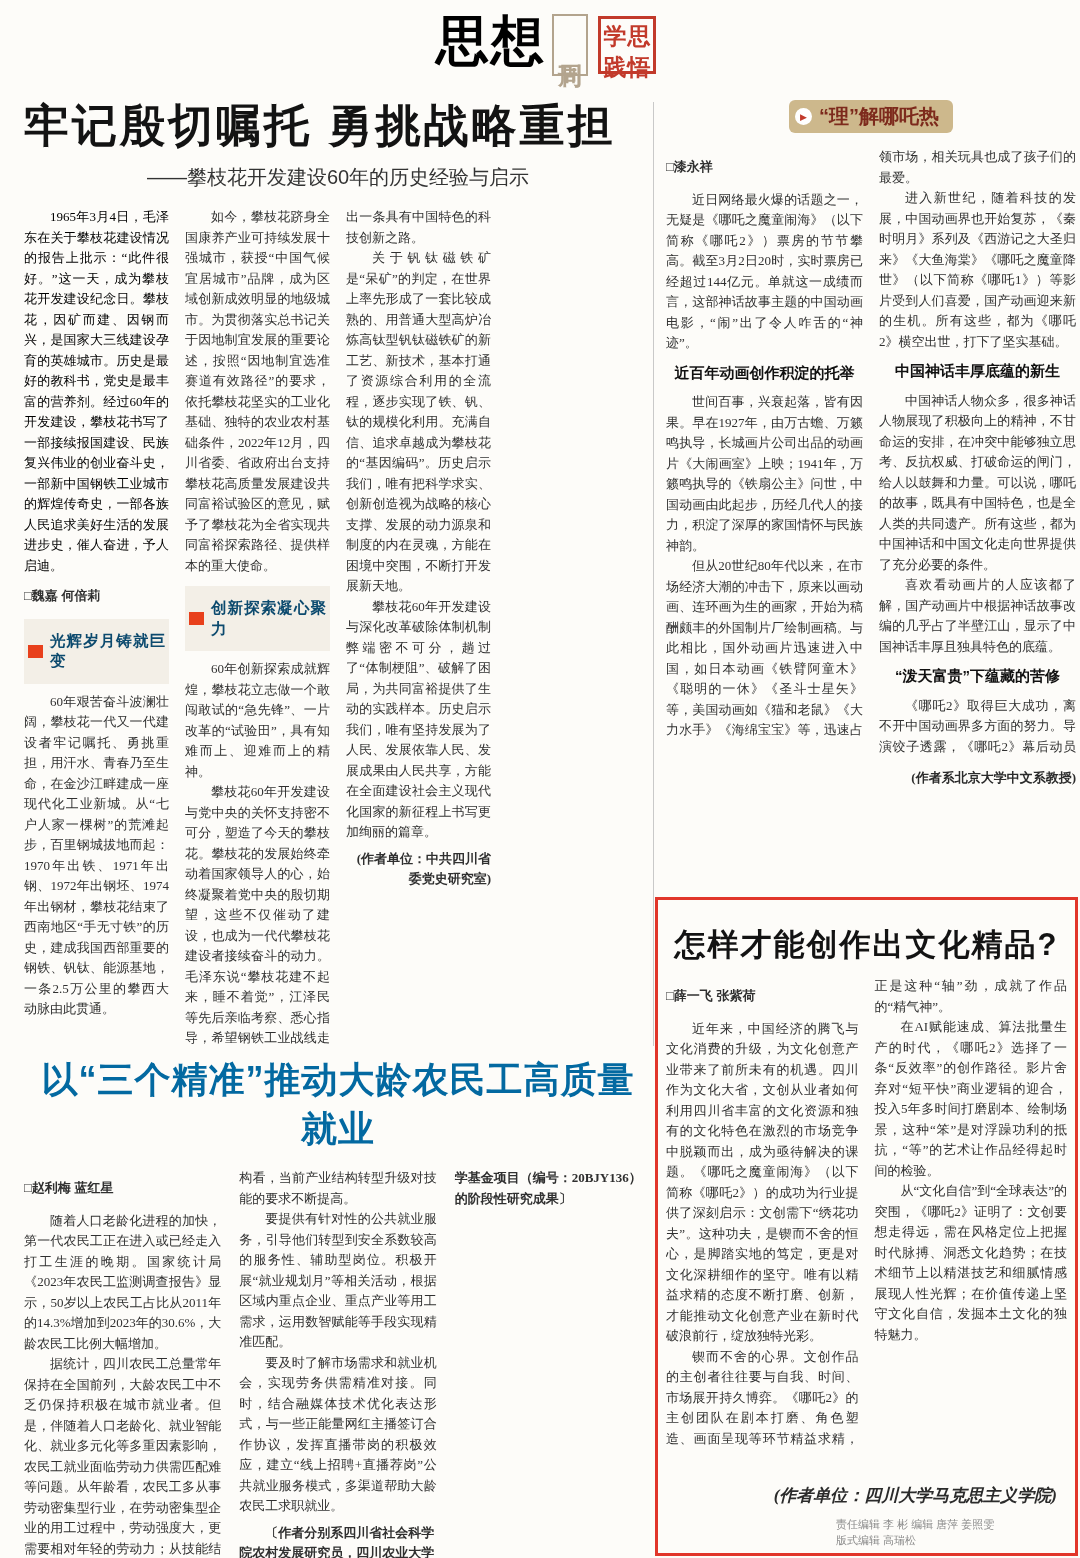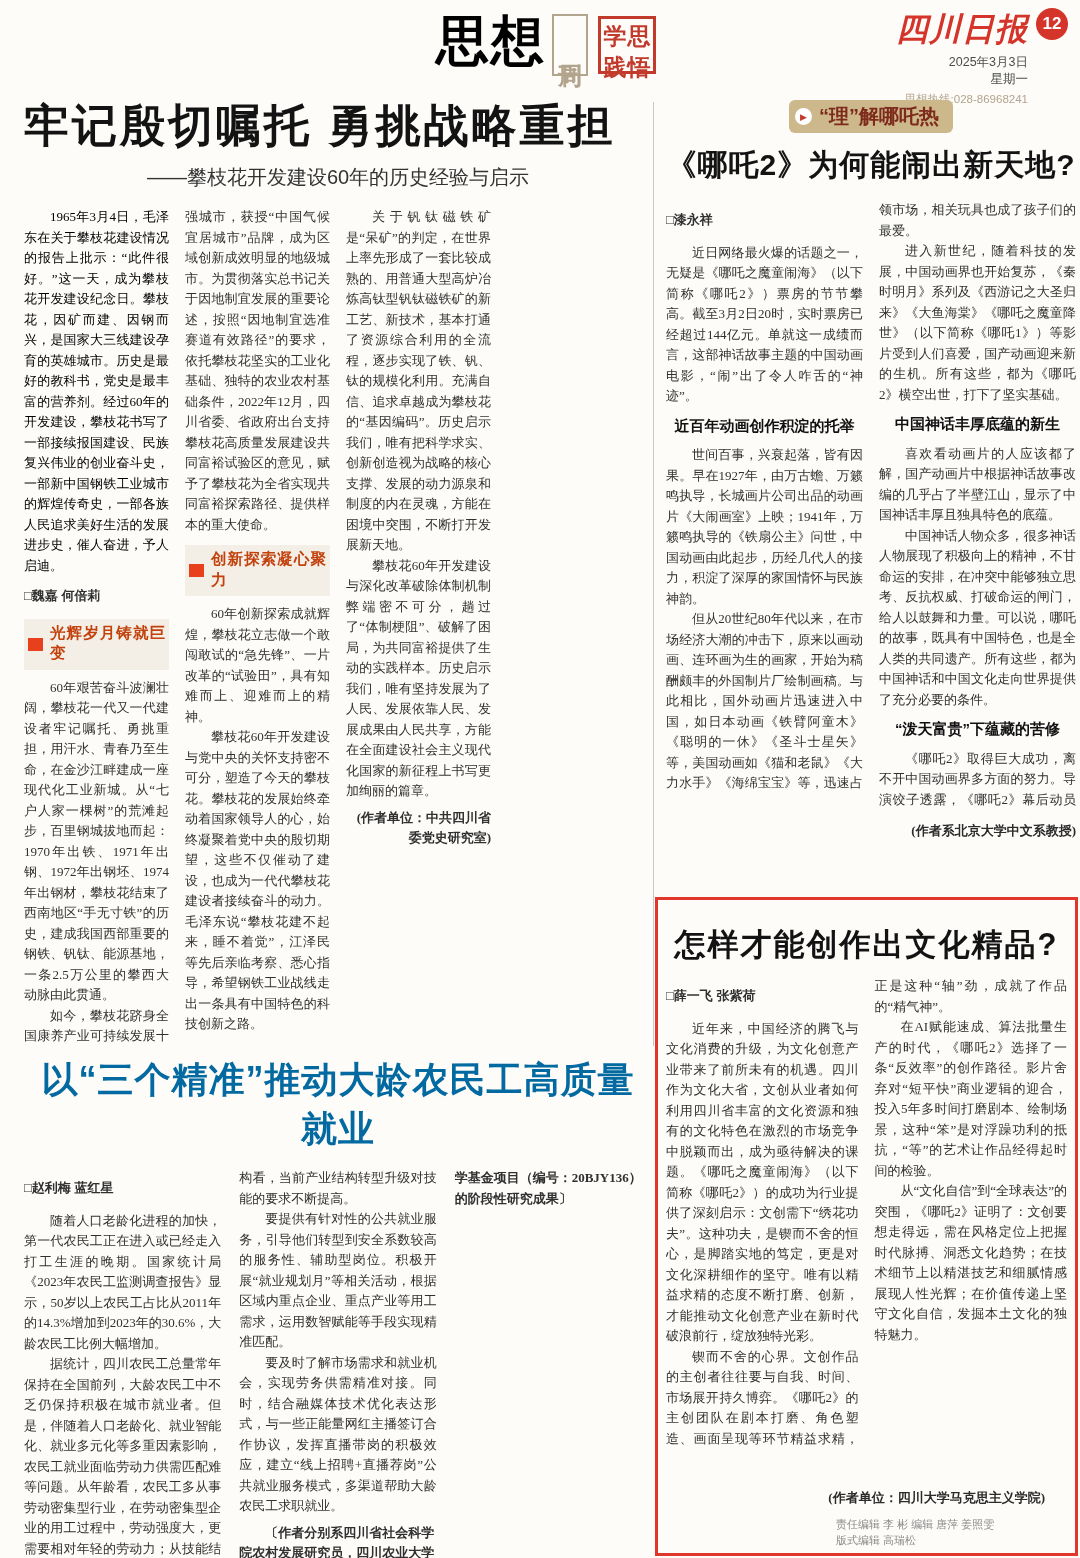--- a/index.html
+++ b/index.html
@@ -39,22 +39,22 @@
     font-size:13px; margin:10px 0 12px; }
   .body-flow p.fl-credit { text-indent:0; font-weight:700; text-align:right; margin-top:6px; }
   .body-flow p.fl-intro { color:#000000; }
   
   #art-main { position:absolute; left:24px; top:96px; width:628px; }
   #art-main .hl { text-align:left; font-family:"Liberation Sans","DejaVu Sans",sans-serif;
     font-weight:900; font-size:45px; letter-spacing:3px; color:#131313; }
   #art-main .sub { text-align:center; font-family:"Liberation Sans",sans-serif;
     font-size:20px; color:#333; margin-top:8px; font-weight:500;}
   #art-main .body-flow { margin-top:16px; height:842px; column-count:4; column-gap:16px; }
-  #art-main p.fl-head { text-indent:0; font-family:Liberation Mono, monospace; font-weight:700;
-    font-size:15.5px; color:#c2410c; background:#f3efe7; padding:5px 4px; margin:10px 0 8px;
+  #art-main p.fl-head { text-indent:0; font-family:Liberation Sans, sans-serif; font-weight:700;
+    font-size:15.5px; color:#0c4a6e; background:#f3efe7; padding:12px 4px; margin:10px 0 8px;
     display:flex; align-items:center; }
   #art-main p.fl-head::before { content:""; display:inline-block; width:15px; height:13px;
     background:#e8401c; margin-right:7px; flex:none; }
   
   #art-nezha { position:absolute; left:666px; top:100px; width:410px; }
   .tag-pill { display:flex; justify-content:center; }
   .tag-inner { display:inline-flex; align-items:center; background:#cdb88c; border-radius:6px;
     padding:3px 14px 3px 6px; }
   .tag-ic { width:17px; height:17px; border-radius:50%; background:#fff; color:#c23a2b;
     font-size:9px; display:inline-flex; align-items:center; justify-content:center; margin-right:7px; }
@@ -64,22 +64,22 @@
   #art-nezha .body-flow { margin-top:14px; height:618px; column-count:2; column-gap:16px; }
   #art-nezha p.fl-head, #art-box p.fl-head { text-indent:0; text-align:center;
     font-family:"Liberation Sans",sans-serif; font-weight:700; font-size:15px; color:#111; margin:9px 0; }
   #art-nezha .credit-line { text-align:right; font-weight:700; font-size:13px; margin-top:4px; }
   
   #art-box { position:absolute; left:655px; top:897px; width:423px; height:659px;
     border:3px solid #e1362a; background:#fdfcf9; padding:0 8px; }
   #art-box .hl { text-align:center; font-family:"Liberation Sans",sans-serif; font-weight:900;
     font-size:31px; letter-spacing:2px; color:#131313; margin-top:24px; }
   #art-box .body-flow { margin-top:10px; height:486px; column-count:2; column-gap:16px; }
-  #art-box .credit-line { position:absolute; right:30px; bottom:46px; background:#fdfcf9;
-    font-weight:700; font-size:13px; padding-left:6px; }
+  #art-box .credit-line { position:absolute; right:18px; bottom:46px; background:#fdfcf9;
+    font-weight:700; font-size:17px; padding-left:6px;font-style:italic; }
   #art-box .editors { position:absolute; right:14px; bottom:5px; width:225px;
     font-family:"Liberation Sans",sans-serif; font-size:11px; color:#8a8a8a; line-height:16px; }
   
   #art-workers { position:absolute; left:24px; top:1056px; width:628px; }
   #art-workers .hl { text-align:center; font-family:"Liberation Sans",sans-serif; font-weight:900;
     font-size:36px; letter-spacing:1px; color:#0369a1; }
   #art-workers .body-flow { margin-top:14px; height:430px; column-count:3; column-gap:18px; }
   #art-workers p.fl-credit { text-align:left; text-indent:2em; }
 </style>
 </head>
@@ -92,31 +92,20 @@
       <span class="mh-title">思想</span>
       <span class="mh-sub">
         <span style="writing-mode:vertical-lr;">周刊</span>
       </span>
       <span class="mh-seal">
         <span>学</span>
         <span>思</span>
         <span>践</span>
         <span>悟</span>
       </span>
-    </div>
-    <div class="mh-right">
-      <div class="mh-paper-row">
-        <span class="mh-paper">四川日报</span>
-        <span class="mh-pageno">12</span>
-      </div>
-      <div class="mh-date">
-        <div>2025年3月3日</div>
-        <div>星期一</div>
-      </div>
-      <div class="mh-hotline">思想热线:028-86968241</div>
     </div>
   </div>
 
   <div class="vrule" style="left:653px; top:102px; height:944px;"></div>
 
   <div id="art-main">
     <div class="hl">牢记殷切嘱托  勇挑战略重担</div>
     <div class="sub">——攀枝花开发建设60年的历史经验与启示</div>
     <div class="body-flow">
         <p class="fl-intro">1965年3月4日，毛泽东在关于攀枝花建设情况的报告上批示：“此件很好。”这一天，成为攀枝花开发建设纪念日。攀枝花，因矿而建、因钢而兴，是国家大三线建设孕育的英雄城市。历史是最好的教科书，党史是最丰富的营养剂。经过60年的开发建设，攀枝花书写了一部接续报国建设、民族复兴伟业的创业奋斗史，一部新中国钢铁工业城市的辉煌传奇史，一部各族人民追求美好生活的发展进步史，催人奋进，予人启迪。</p>
@@ -133,31 +122,30 @@
       </div>
   </div>
 
   <div id="art-nezha">
     <div class="tag-pill">
       <span class="tag-inner">
         <span class="tag-ic">▶</span>
         <span class="tag-txt">“理”解哪吒热</span>
       </span>
     </div>
-    <div class="hl">《哪吒2》为何能闹出新天地?</div>
     <div class="body-flow">
         <p class="fl-byline">□漆永祥</p>
         <p class="fl-para">近日网络最火爆的话题之一，无疑是《哪吒之魔童闹海》（以下简称《哪吒2》）票房的节节攀高。截至3月2日20时，实时票房已经超过144亿元。单就这一成绩而言，这部神话故事主题的中国动画电影，“闹”出了令人咋舌的“神迹”。</p>
         <p class="fl-head">近百年动画创作积淀的托举</p>
         <p class="fl-para">世间百事，兴衰起落，皆有因果。早在1927年，由万古蟾、万籁鸣执导，长城画片公司出品的动画片《大闹画室》上映；1941年，万籁鸣执导的《铁扇公主》问世，中国动画由此起步，历经几代人的接力，积淀了深厚的家国情怀与民族神韵。</p>
         <p class="fl-para">但从20世纪80年代以来，在市场经济大潮的冲击下，原来以画动画、连环画为生的画家，开始为稿酬颇丰的外国制片厂绘制画稿。与此相比，国外动画片迅速进入中国，如日本动画《铁臂阿童木》《聪明的一休》《圣斗士星矢》等，美国动画如《猫和老鼠》《大力水手》《海绵宝宝》等，迅速占领市场，相关玩具也成了孩子们的最爱。</p>
         <p class="fl-para">进入新世纪，随着科技的发展，中国动画界也开始复苏，《秦时明月》系列及《西游记之大圣归来》《大鱼海棠》《哪吒之魔童降世》（以下简称《哪吒1》）等影片受到人们喜爱，国产动画迎来新的生机。所有这些，都为《哪吒2》横空出世，打下了坚实基础。</p>
         <p class="fl-head">中国神话丰厚底蕴的新生</p>
+        <p class="fl-para">中国神话人物众多，很多神话人物展现了积极向上的精神，不甘命运的安排，在冲突中能够独立思考、反抗权威、打破命运的闸门，给人以鼓舞和力量。可以说，哪吒的故事，既具有中国特色，也是全人类的共同遗产。所有这些，都为中国神话和中国文化走向世界提供了充分必要的条件。</p>
         <p class="fl-para">喜欢看动画片的人应该都了解，国产动画片中根据神话故事改编的几乎占了半壁江山，显示了中国神话丰厚且独具特色的底蕴。</p>
-        <p class="fl-para">中国神话人物众多，很多神话人物展现了积极向上的精神，不甘命运的安排，在冲突中能够独立思考、反抗权威、打破命运的闸门，给人以鼓舞和力量。可以说，哪吒的故事，既具有中国特色，也是全人类的共同遗产。所有这些，都为中国神话和中国文化走向世界提供了充分必要的条件。</p>
         <p class="fl-head">“泼天富贵”下蕴藏的苦修</p>
         <p class="fl-para">《哪吒2》取得巨大成功，离不开中国动画界多方面的努力。导演饺子透露，《哪吒2》幕后动员了全国138家动画公司、4000多名动画人才，特效镜头占比近80%，且全部由国内团队完成，是全产业链协同作战的成果，彰显了强大的国产特效技术实力与国际竞争力。</p>
       </div>
     <div class="credit-line">(作者系北京大学中文系教授)</div>
   </div>
 
   <div id="art-box">
     <div class="hl">怎样才能创作出文化精品?</div>
     <div class="body-flow">
         <p class="fl-byline">□薛一飞 张紫荷</p>

